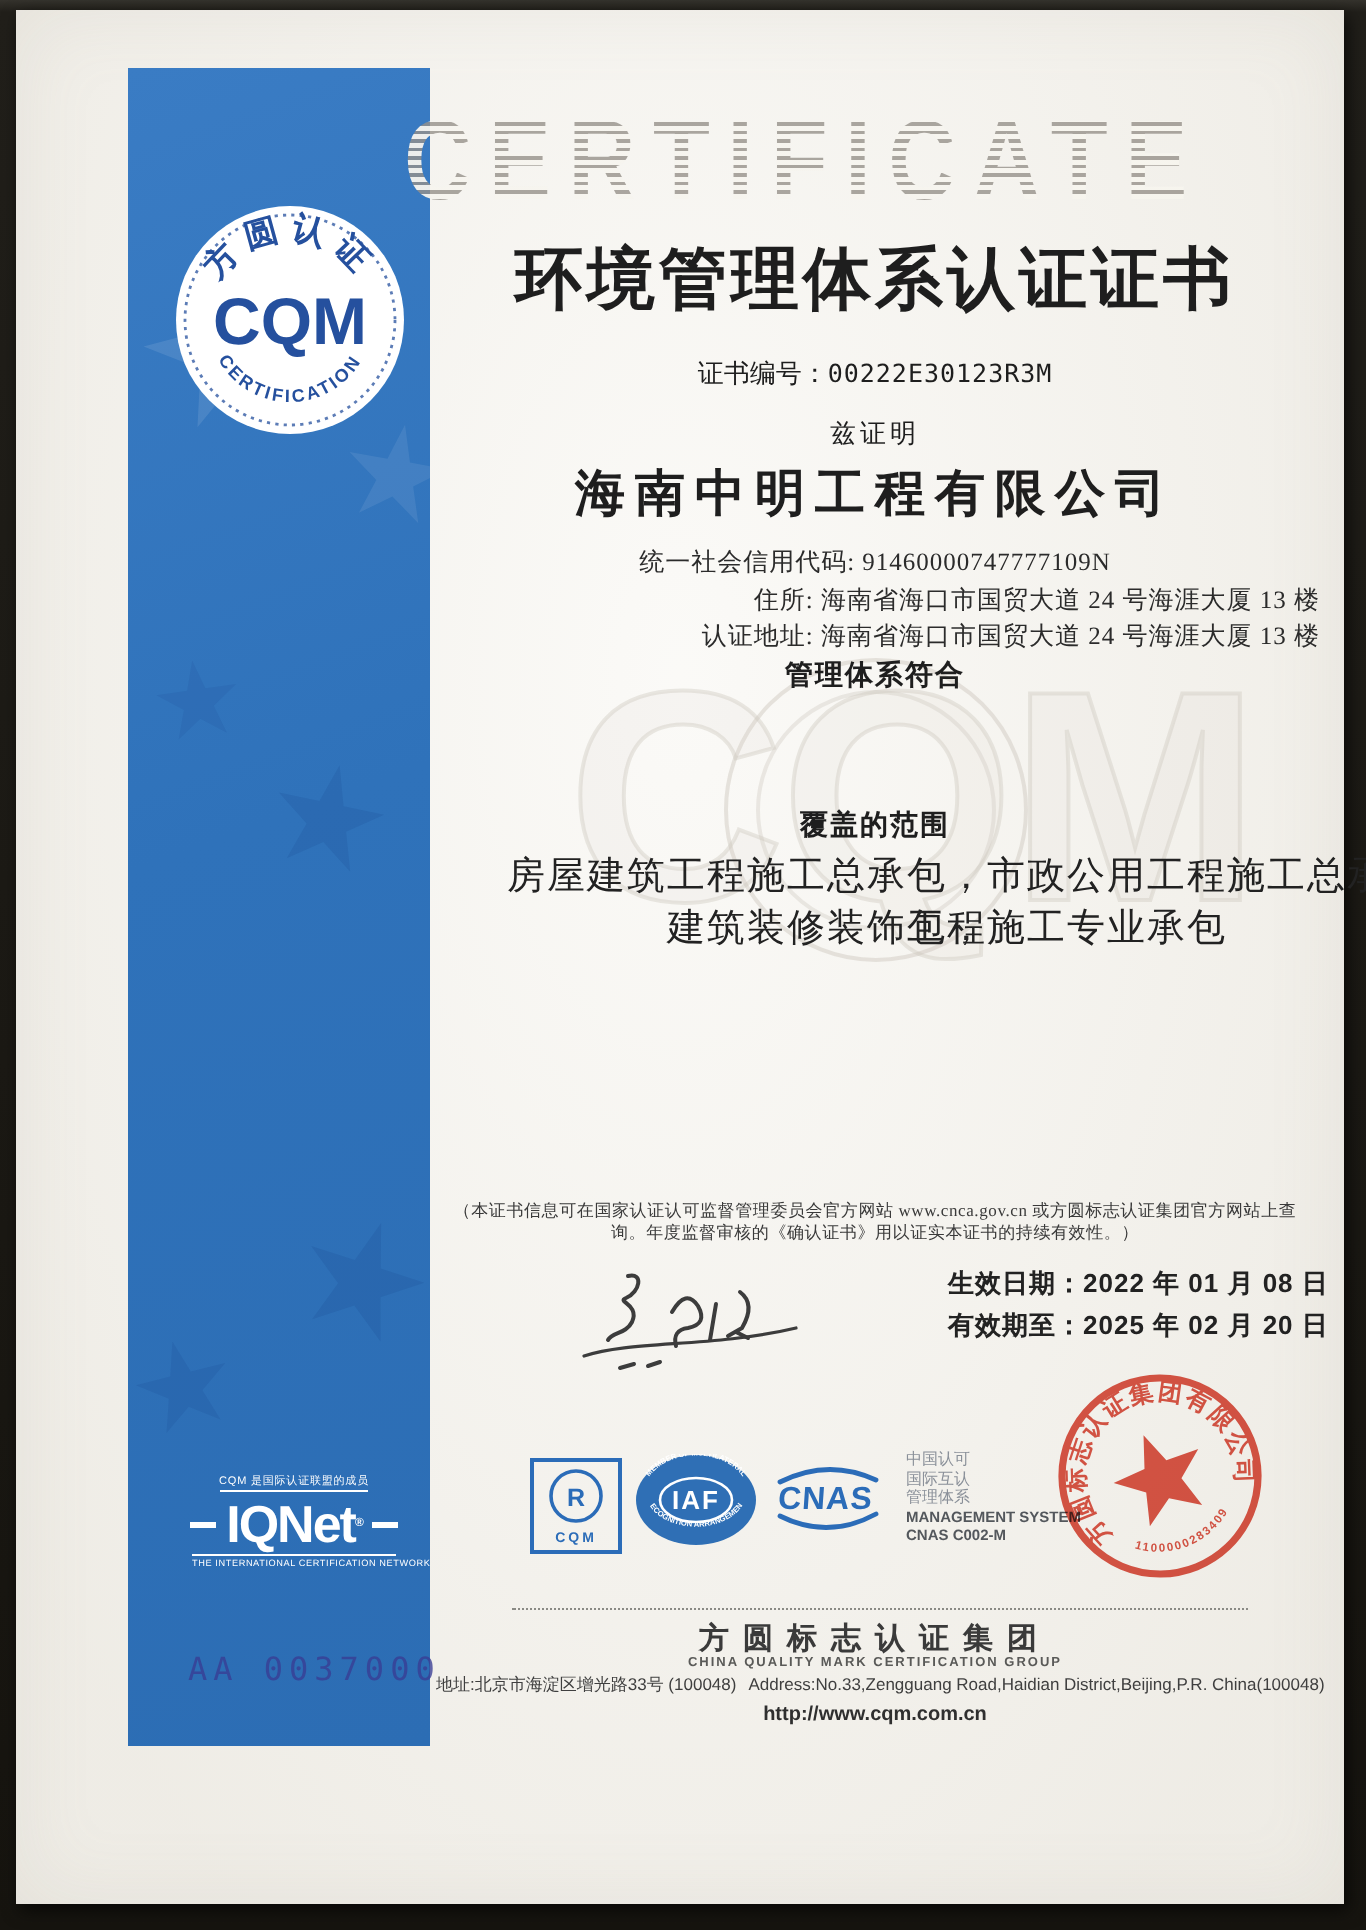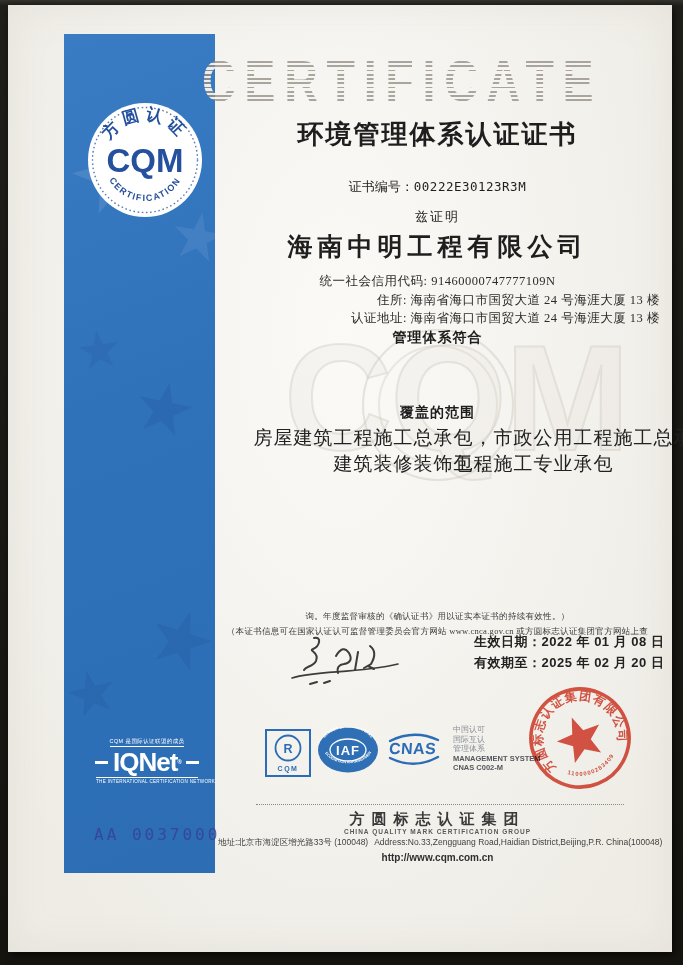--- a/index.html
+++ b/index.html
@@ -52,34 +52,34 @@
   }
   .emboss-circle{position:absolute;border-radius:50%;border:2px solid rgba(203,198,188,.45);}
   .emboss-cqm{
     position:absolute;left:276px;top:318px;
     font-size:150px;font-weight:900;letter-spacing:-2px;line-height:150px;
     color:rgba(210,205,195,.12);
     -webkit-text-stroke:2px rgba(205,200,190,.40);
   }
   
   .cline{position:absolute;left:207px;width:445px;text-align:center;color:#1e1e1e;}
-  .title{top:112px;font-size:26px;font-weight:700;letter-spacing:2px;}
+  .title{top:112px;font-size:34px;font-weight:700;letter-spacing:2px;}
   .certno{top:173px;font-size:13px;}
   .certno-val{font-family:"DejaVu Sans Mono","Liberation Mono",monospace;font-size:12.5px;letter-spacing:.5px;}
   .attest{top:203px;font-size:13px;letter-spacing:2px;text-align:center;}
   .company{top:225px;font-size:25px;font-weight:700;letter-spacing:5px;font-family:"Liberation Serif","DejaVu Serif",serif;}
   .info-line{font-size:12.5px;font-family:"Liberation Serif","DejaVu Serif",serif;color:#2b2b2b;letter-spacing:.5px;}
   .l1{top:268px;} .l2{top:287px;text-align:right;} .l3{top:305px;text-align:right;}
   .conform{top:324px;font-size:14px;font-weight:700;letter-spacing:1px;}
   .standard{top:340px;font-size:20px;font-weight:700;font-family:"Liberation Serif","DejaVu Serif",serif;letter-spacing:.5px;color:#111;}
   .scope-head{top:399px;font-size:14px;font-weight:700;letter-spacing:1px;}
   .scope{font-size:19px;font-family:"Liberation Serif","DejaVu Serif",serif;color:#222;letter-spacing:1px;padding-left:36px;}
   .s1{top:420px;} .s2{top:446px;}
   .fineprint{font-size:8.5px;font-family:"Liberation Serif","DejaVu Serif",serif;color:#3a3a3a;letter-spacing:.3px;}
-  .f1{top:621px;} .f2{top:606px;}
+  .f1{top:595px;} .f2{top:606px;}
   .date-row{position:absolute;left:466px;font-size:13px;font-weight:700;color:#222;letter-spacing:.5px;white-space:nowrap;}
   .d1{top:628px;} .d2{top:649px;}
   .signature{position:absolute;left:278px;top:629px;}
   
   .logo-rcqm{position:absolute;left:256px;top:723px;}
   .logo-iaf{position:absolute;left:309px;top:722px;}
   .logo-cnas{position:absolute;left:376px;top:726px;}
   .acc-block{position:absolute;left:445px;top:720px;width:110px;}
   .acc-cn{font-size:8px;line-height:9.5px;color:#8a9099;}
   .acc-en{font-size:7.5px;line-height:9.5px;font-weight:700;color:#53575c;}

